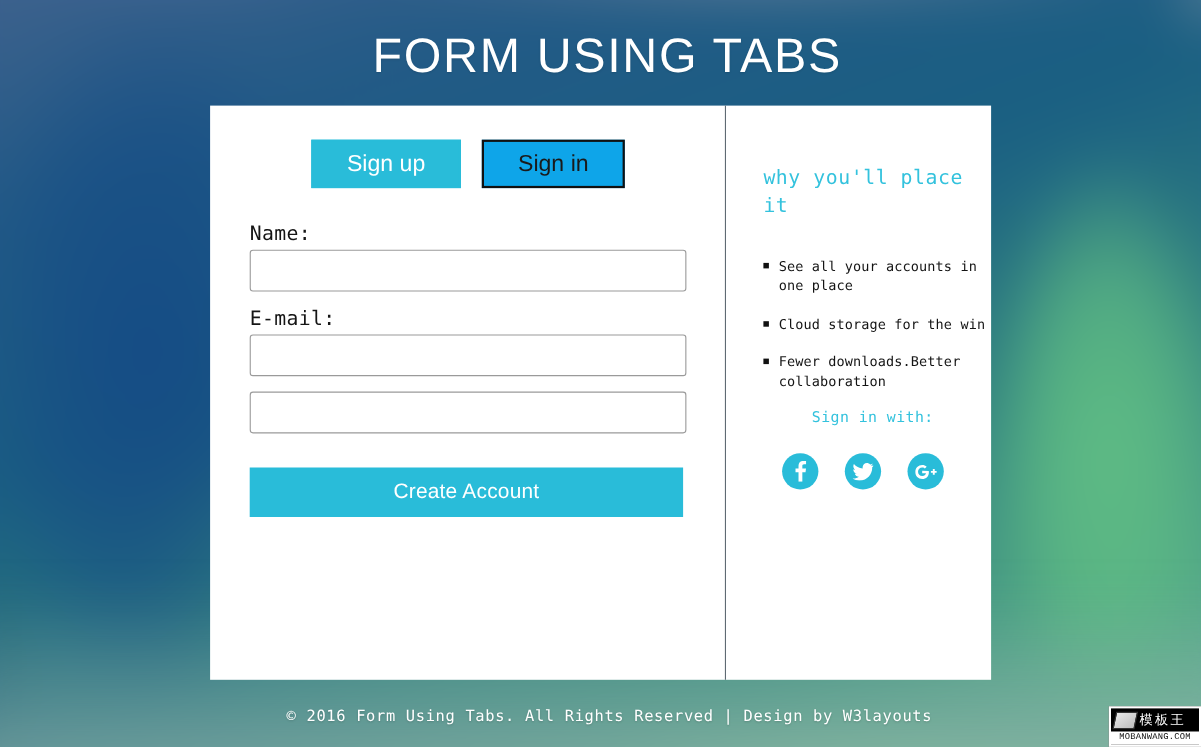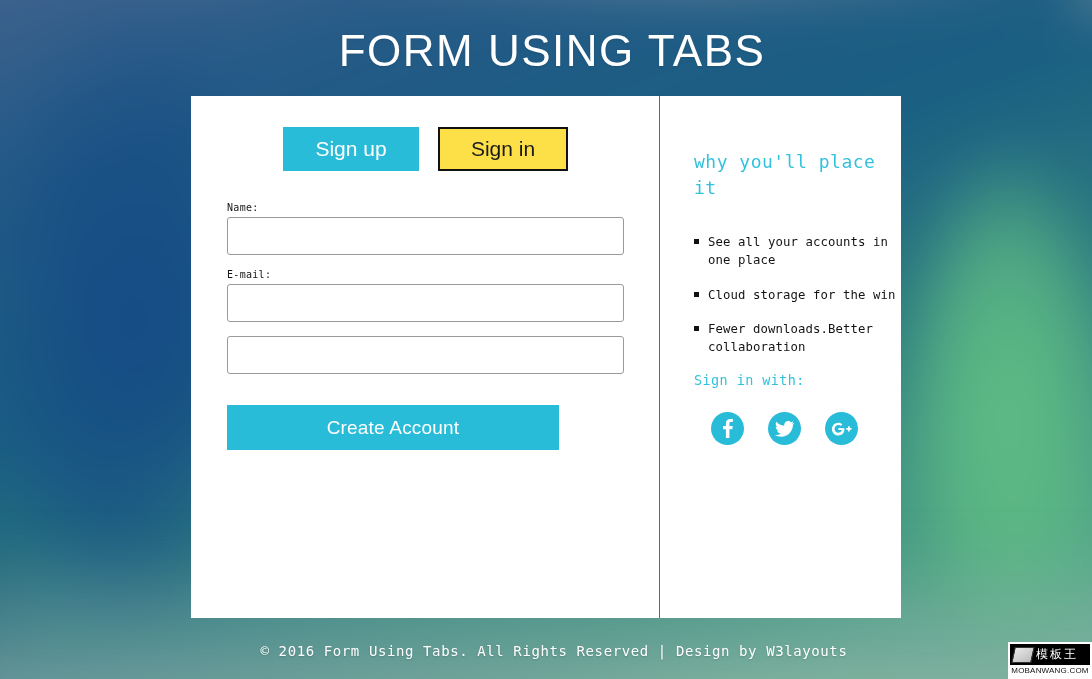--- a/index.html
+++ b/index.html
@@ -96,53 +96,53 @@
     line-height: 1.15;
     font-family: "Liberation Sans", sans-serif;
   }
   .tab.active {
     background: #29bcd9;
     color: #ffffff;
     border: 2px solid #29bcd9;
     width: 136px;
   }
   .tab.inactive {
-    background: #fde047;
+    background: #0ea5e9;
     color: #1a1a1a;
     border: 2px solid #111111;
     width: 130px;
   }
 
   
   .field { margin-bottom: 14px; }
   .field-label {
     display: block;
     font-family: "DejaVu Sans Mono", "Liberation Mono", monospace;
-    font-size: 10px;
+    font-size: 18px;
     color: #151515;
     margin-bottom: 4px;
     letter-spacing: 0.3px;
   }
   .field-input {
     display: block;
     width: 397px;
     height: 38px;
     border: 1px solid #9a9a9a;
     border-radius: 3px;
     background: #ffffff;
     padding: 0 9px;
     font-family: "Liberation Sans", sans-serif;
     font-size: 14px;
     color: #222;
     outline: none;
   }
 
   #submit-button {
     display: block;
-    width: 332px;
+    width: 394px;
     height: 45px;
     margin-top: 31px;
     background: #29bcd9;
     border: none;
     color: #ffffff;
     font-family: "Liberation Sans", sans-serif;
     font-size: 19px;
     font-weight: 300;
     cursor: pointer;
     letter-spacing: 0.2px;
@@ -179,20 +179,21 @@
     background: #111;
   }
 
   #social-title {
     font-family: "DejaVu Sans Mono", "Liberation Mono", monospace;
     font-size: 13.5px;
     color: #33c2dd;
     letter-spacing: 0.4px;
     margin-top: 8px;
     margin-bottom: 24px;
+    margin-left: 44px;
   }
 
   #social-icons { display: flex; gap: 24px; padding-left: 17px; }
   .social-icon {
     width: 33px; height: 33px;
     border-radius: 50%;
     background: #29bcd9;
     display: flex;
     align-items: center;
     justify-content: center;
@@ -245,21 +246,21 @@
   }
   #wm-cn {
     color: #ffffff;
     font-size: 12px;
     letter-spacing: 2px;
     font-family: "DejaVu Sans", sans-serif;
   }
   #wm-bottom {
     background: #ffffff;
     color: #111111;
-    font-family: Liberation Sans, sans-serif;
+    font-family: Liberation Mono, monospace;
     font-size: 8px;
     text-align: center;
     letter-spacing: 0.2px;
     line-height: 12px;
     height: 12px;
   }
 </style>
 </head>
 <body>
 

